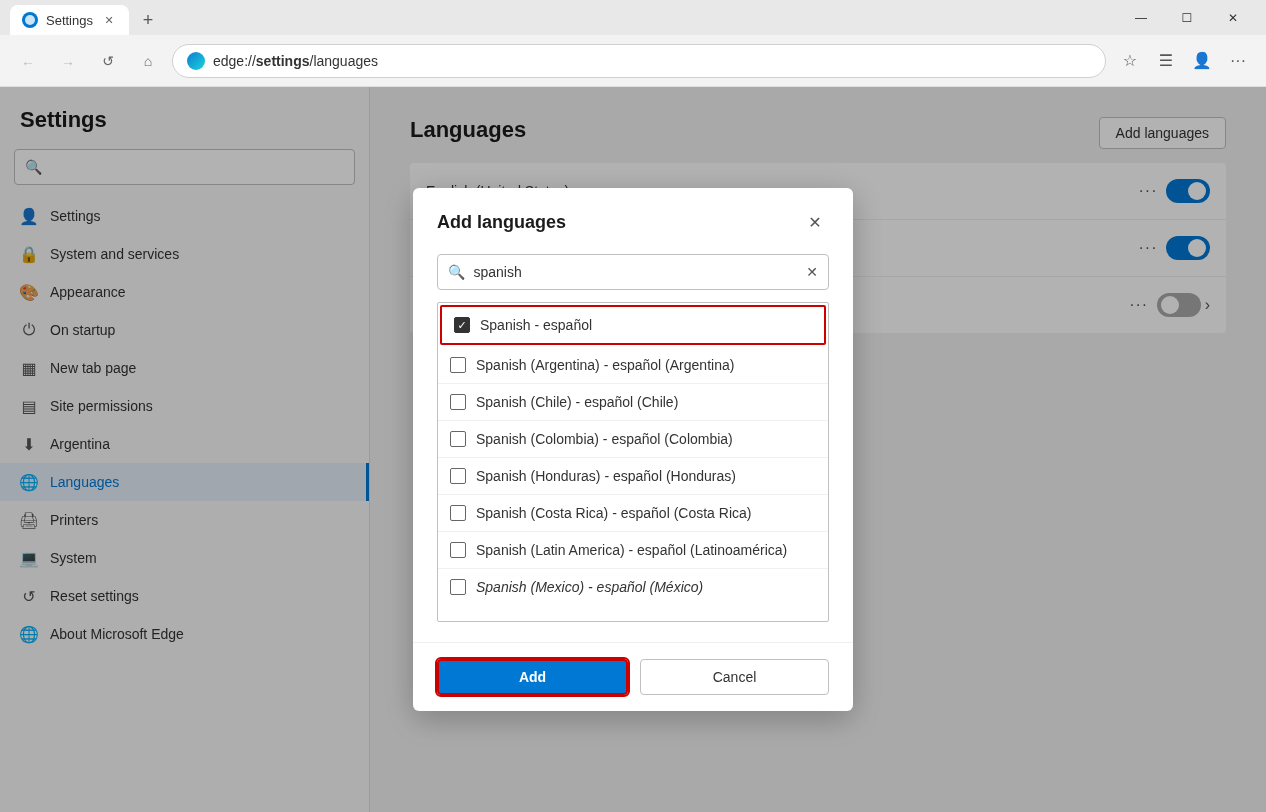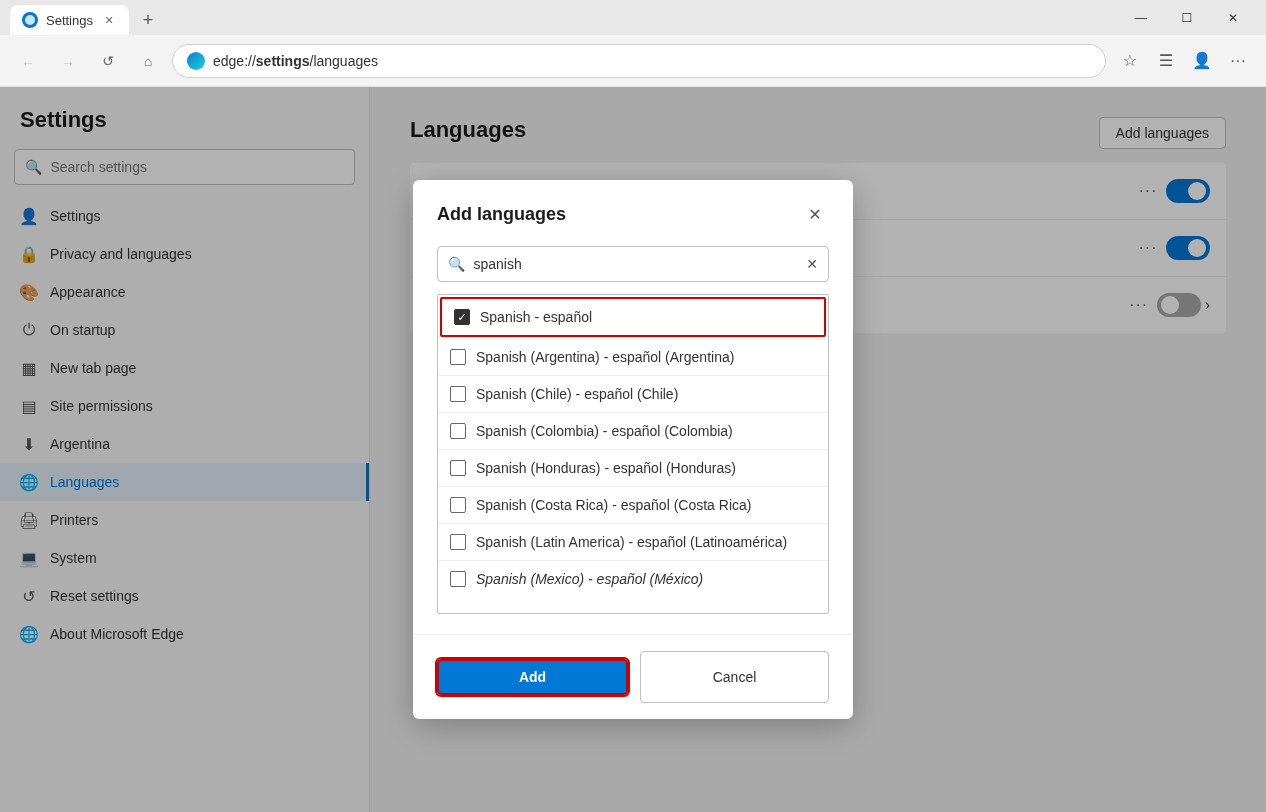--- a/index.html
+++ b/index.html
@@ -376,21 +376,21 @@
       color: #fff;
       border: 2px solid #c00;
       border-radius: 4px;
       cursor: pointer;
       font-size: 14px;
       font-weight: 600;
       outline: 2px solid #c00;
     }
     .btn-cancel {
       flex: 1;
-      height: 52px;
+      height: 36px;
       background: transparent;
       color: #333;
       border: 1px solid #c0c0c0;
       border-radius: 4px;
       cursor: pointer;
       font-size: 14px;
     }
   </style>
 </head>
 <body>
@@ -433,30 +433,29 @@
     <div class="addr-action-btn">···</div>
   </div>
 </div>
 
 <div class="main-layout">
 
   <div class="sidebar">
     <div class="sidebar-title">Settings</div>
     <div class="sidebar-search">
       <span>🔍</span>
-      <input type="text" placeholder="Search settings" style="">
     </div>
     <ul class="sidebar-nav">
       <li class="sidebar-nav-item">
         <span class="icon">👤</span>
         <span>Settings</span>
       </li>
       <li class="sidebar-nav-item">
         <span class="icon">🔒</span>
-        <span>Privacy and languages</span>
+        <span>System and services</span>
       </li>
       <li class="sidebar-nav-item">
         <span class="icon">🎨</span>
         <span>Appearance</span>
       </li>
       <li class="sidebar-nav-item">
         <span class="icon">⏻</span>
         <span>On startup</span>
       </li>
       <li class="sidebar-nav-item">

